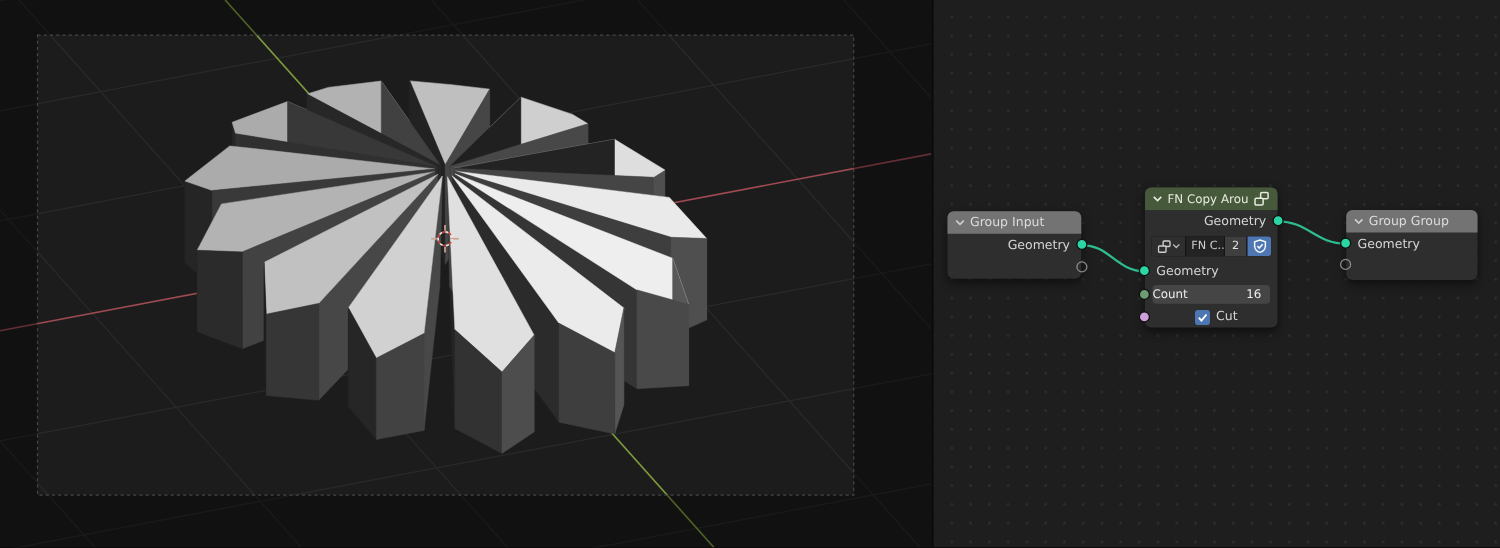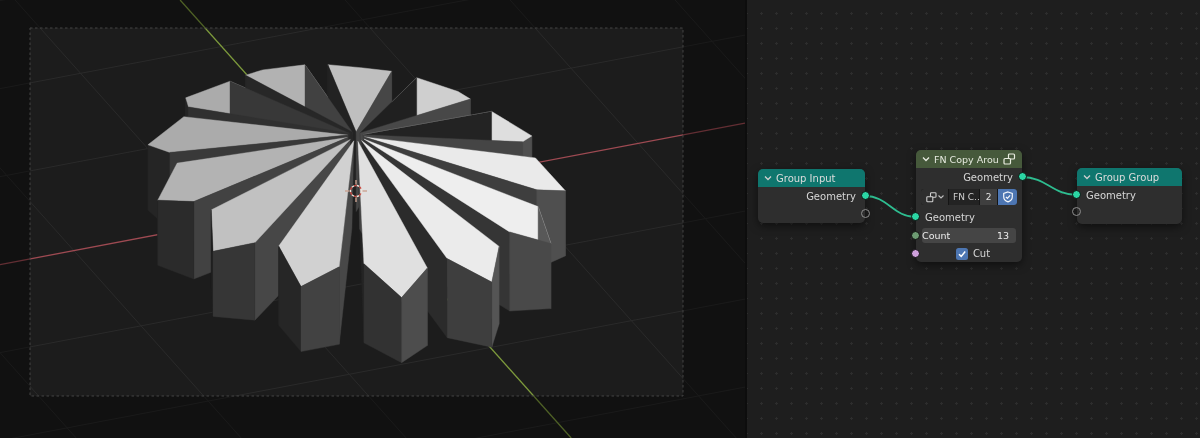--- a/index.html
+++ b/index.html
@@ -11,21 +11,21 @@
   #vp-svg{display:block;}
   
   #node-editor{position:absolute;left:745px;top:0;width:455px;height:438px;
        box-sizing:border-box;border-left:2px solid #0d0d0d;background-color:#1e1e1e;
        background-image:radial-gradient(#2d2d2d 1px, rgba(0,0,0,0) 1.2px);
        background-size:15px 15px;background-position:7px 6px;}
   #links-svg{position:absolute;left:0;top:0;width:455px;height:438px;pointer-events:none;}
   .node{position:absolute;border-radius:5px;background:#2e2e2e;
         box-shadow:0 3px 8px rgba(0,0,0,.5);font-size:10px;color:#d6d6d6;}
   .node-header{height:18px;display:flex;align-items:center;gap:4px;padding:0 6px;
-        border-radius:5px 5px 0 0;background:#0f766e;color:#dcdcdc;white-space:nowrap;}
+        border-radius:5px 5px 0 0;background:#737373;color:#dcdcdc;white-space:nowrap;}
   .node-header.green{background:#46593b;color:#e6eadf;}
   .hdr-title{flex:1;overflow:hidden;text-overflow:clip;}
   .row{display:flex;align-items:center;}
   .row.out{justify-content:flex-end;padding-right:9px;}
   .row.in{justify-content:flex-start;padding-left:9px;}
   .socket{position:absolute;width:9px;height:9px;border-radius:50%;
           border:1px solid #0e0e0e;box-sizing:border-box;}
   .socket.left{left:-5px;}  .socket.right{right:-5px;}
   .socket.open{width:9px;height:9px;background:transparent;border:1.4px solid #8d8d8d;}
   
@@ -206,21 +206,21 @@
             </svg>
           </div>
         </div>
       </div>
       <div class="row in" style="height:18px;">
         <span>Geometry</span>
       </div>
       <div class="row" style="height:19px;">
         <div class="count-widget">
           <span class="count-label">Count</span>
-          <span class="count-value">13</span>
+          <span class="count-value">16</span>
         </div>
       </div>
       <div class="row" style="height:17px;justify-content:center;">
         <div class="checkbox">
           <svg class="ico" width="10" height="10">
             <polyline points="2,5.2 4.2,7.4 8.2,2.6" fill="none" stroke="#ffffff" stroke-width="1.5"></polyline>
             </svg>
         </div>
         <span>Cut</span>
       </div>

